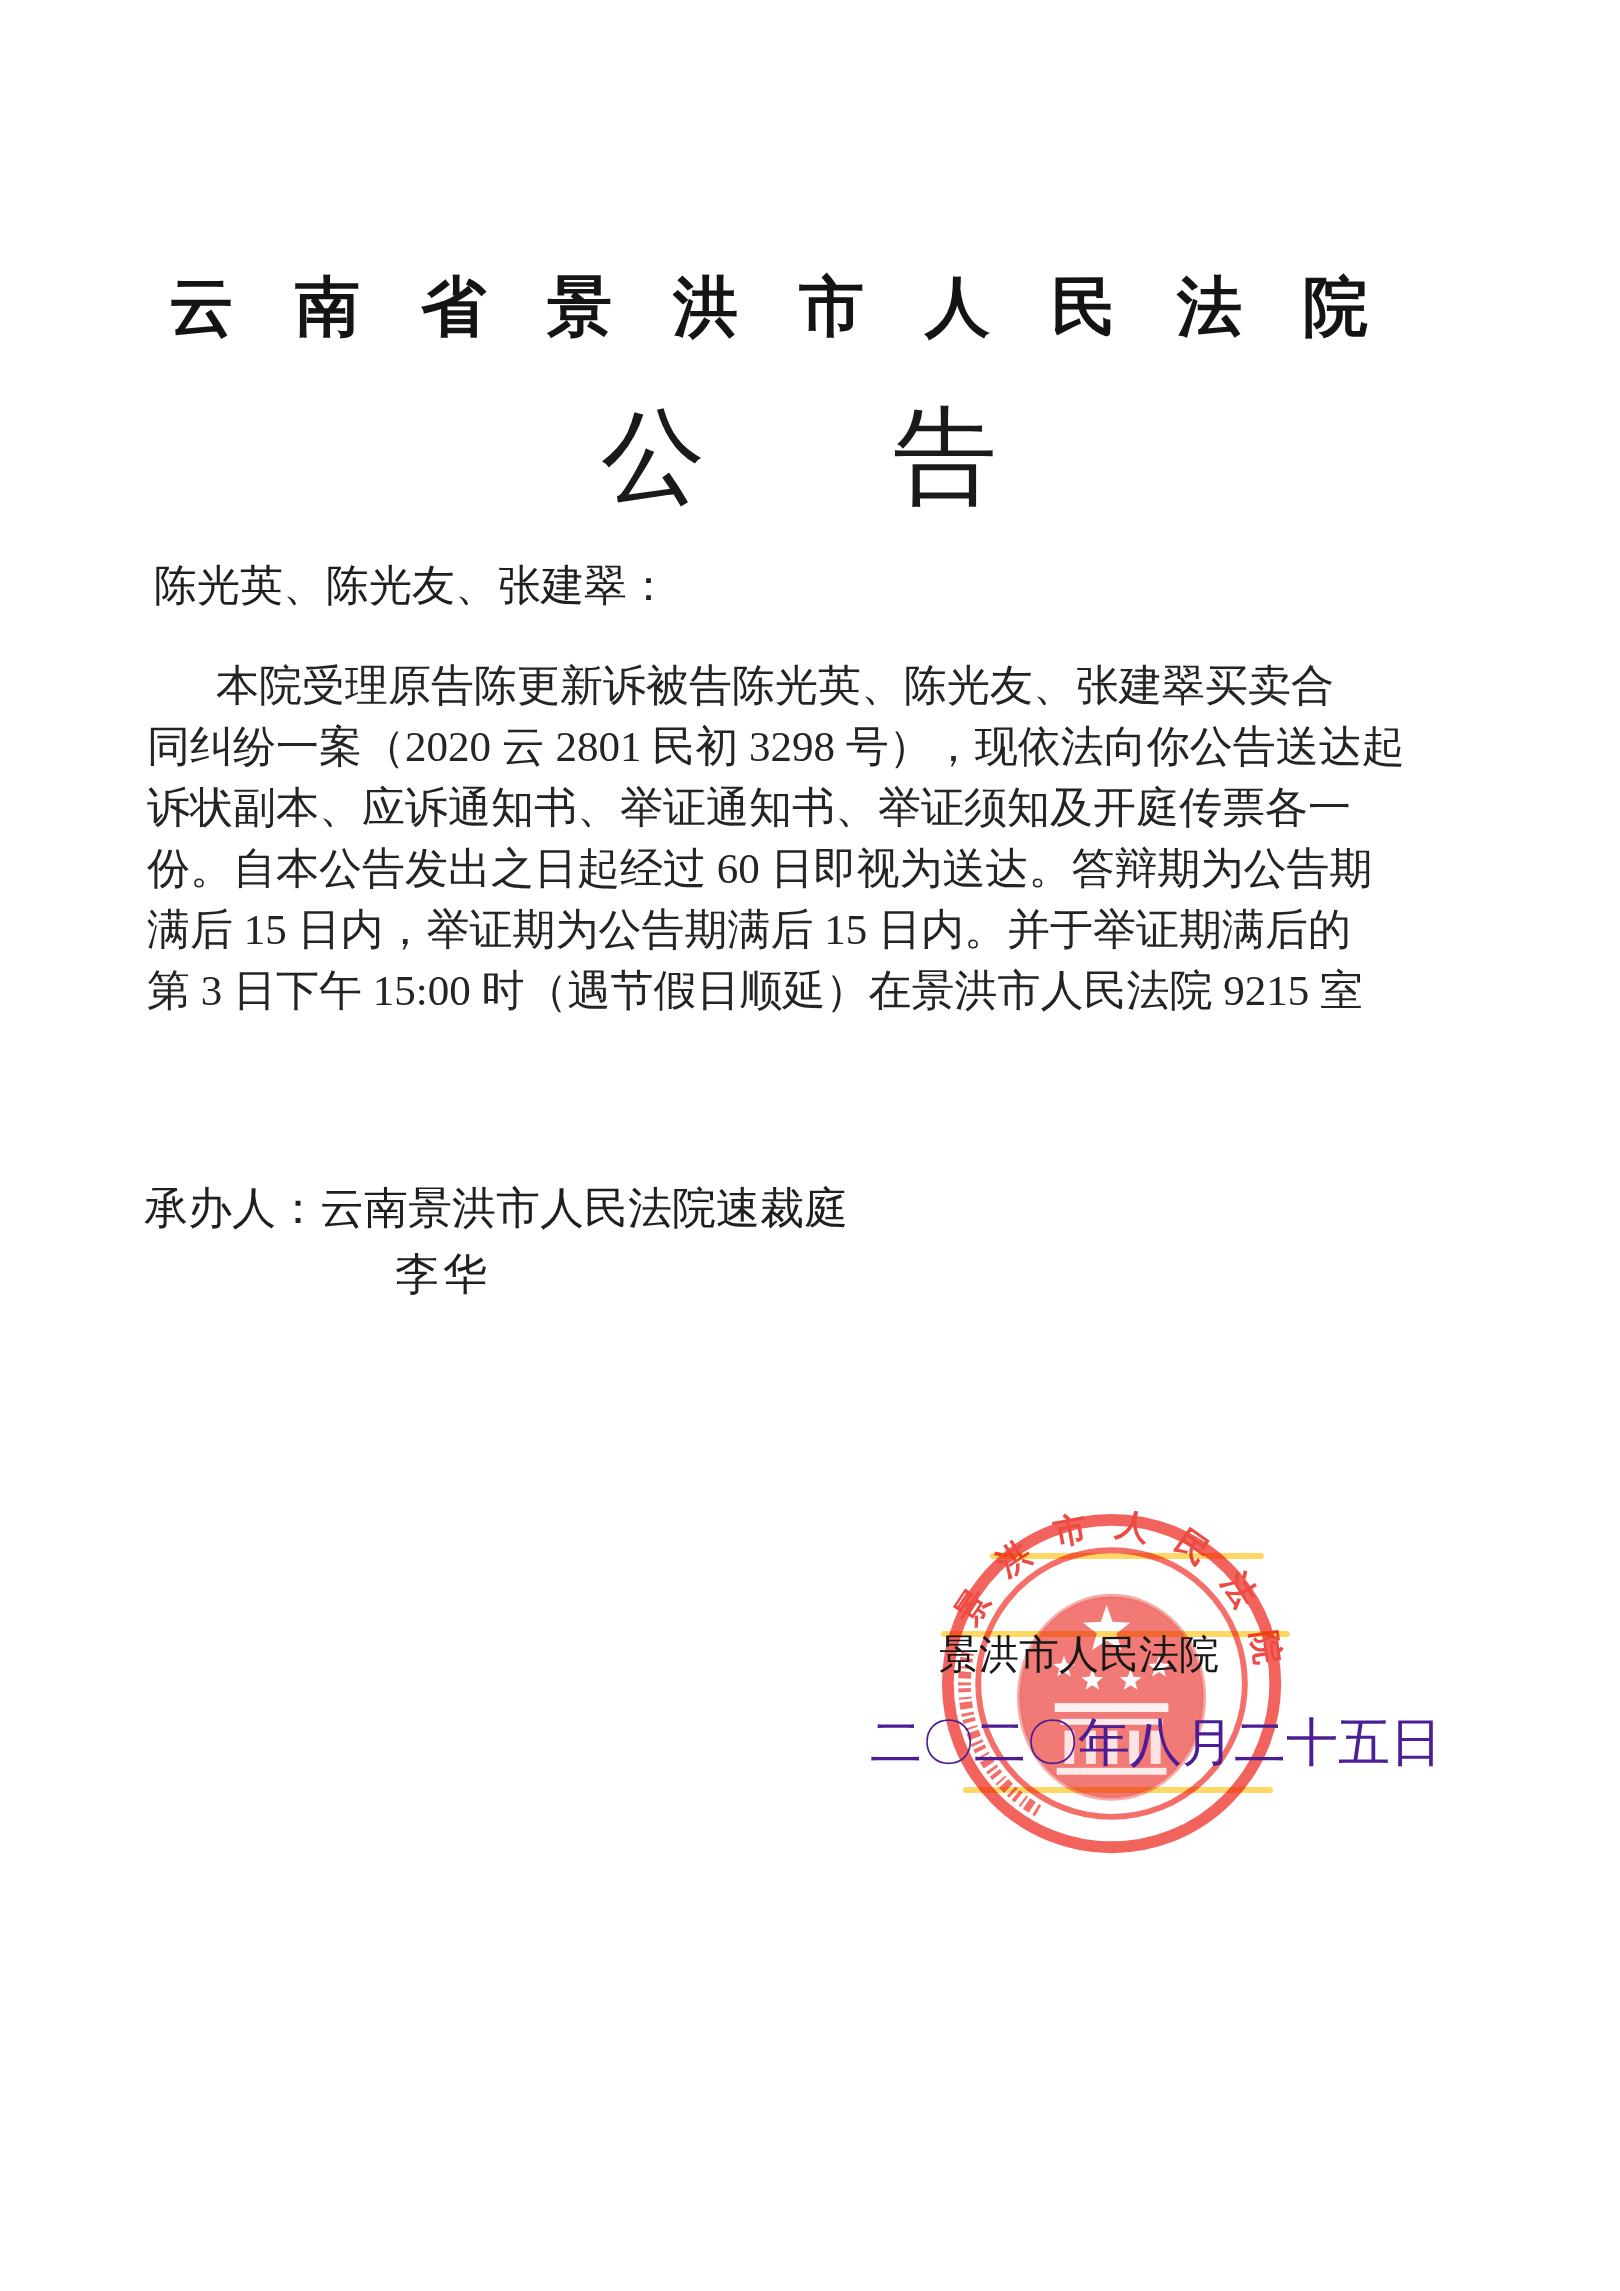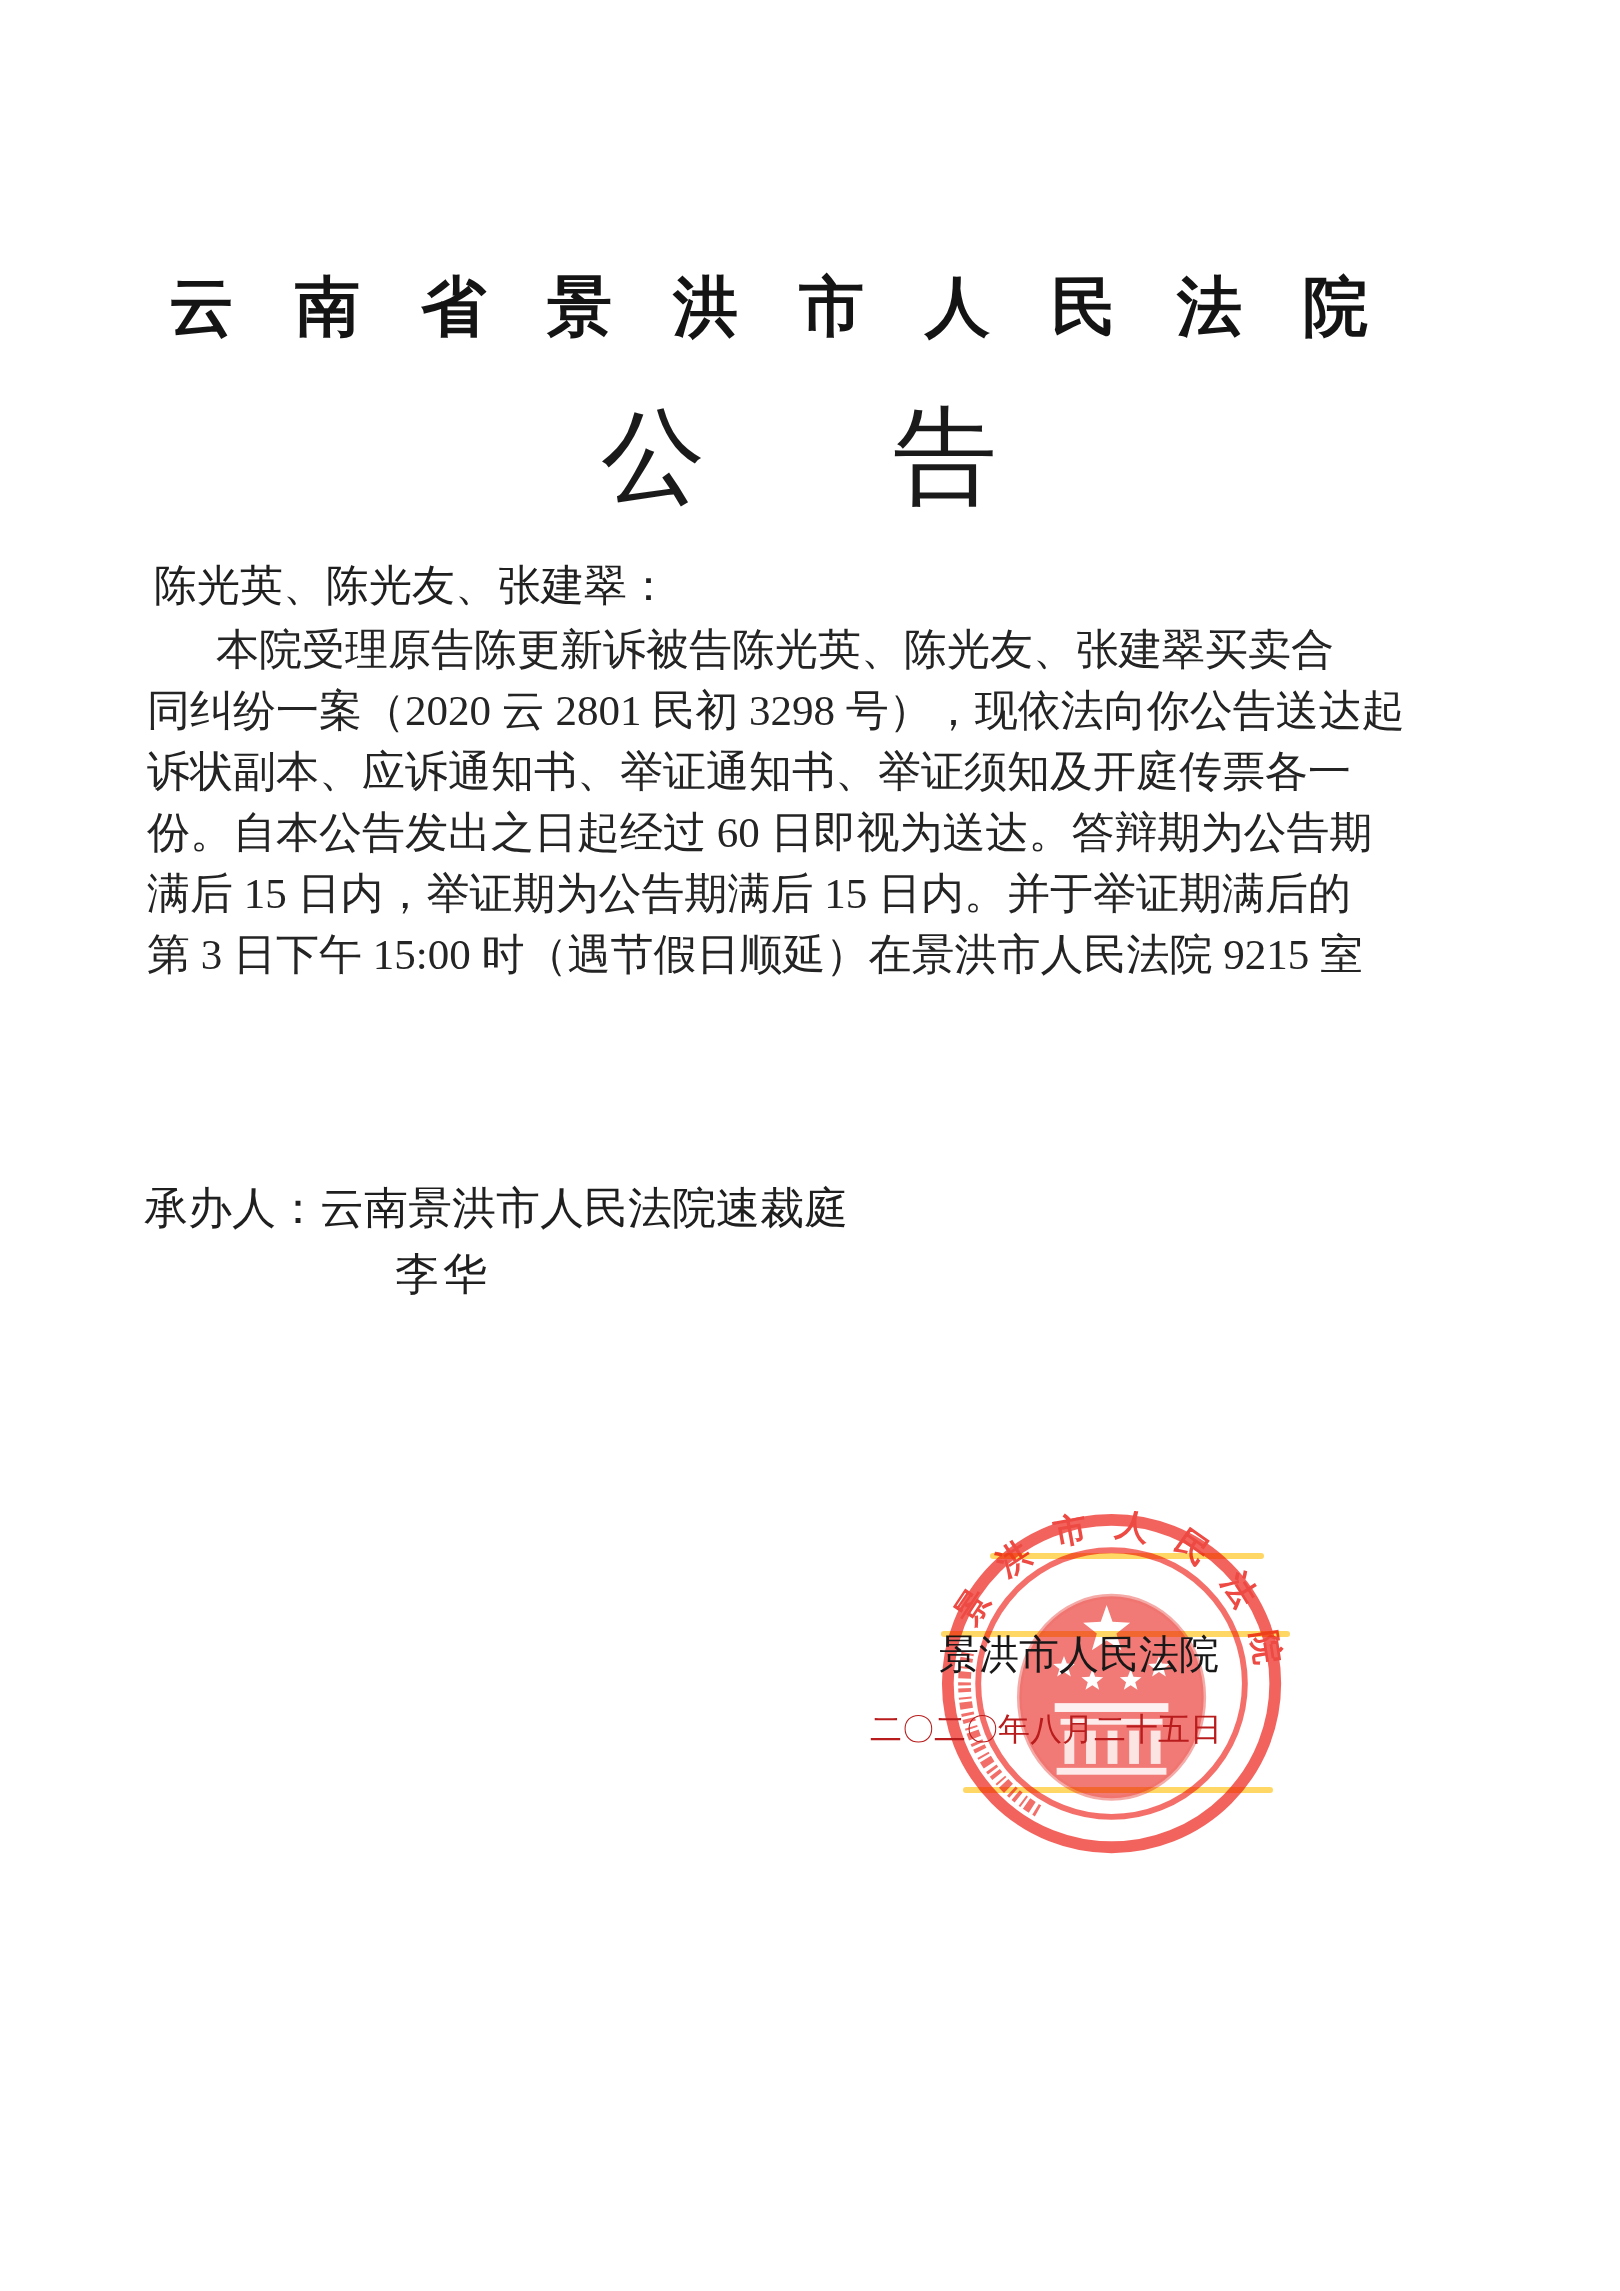--- a/index.html
+++ b/index.html
@@ -31,38 +31,38 @@
     font-size:43px;line-height:61px;
     white-space:nowrap;
     margin-left:7px;
   }
   .body-block{
     left:147px;top:619px;width:1110px;
     font-size:43px;line-height:61px;
     color:#242424;
   }
   .body-line{white-space:nowrap;}
-  .body-line.first{padding-left:69px;}
+  .body-line.first{padding-left:69px;margin-top:36px;}
   .handler-line{
     left:144px;top:1179px;
     font-size:44px;white-space:nowrap;
   }
   .handler-name{
     left:395px;top:1245px;
     font-size:44px;white-space:nowrap;letter-spacing:3.9px;
   }
   .sig-court{
     left:939px;top:1627px;
     font-size:40px;white-space:nowrap;letter-spacing:0px;
     color:#181818;z-index:3;
   }
   .sig-date{
     left:870px;top:1708px;
-    font-size:32px;white-space:nowrap;
-    color:#b91c1c;z-index:3;
+    font-size:52px;white-space:nowrap;
+    color:#4c1d95;z-index:3;
   }
   .seal-wrap{
     left:939px;top:1511px;width:349px;height:349px;
     z-index:2;
   }
   .streak{
     height:5.9px;border-radius:2.9px;
     mix-blend-mode:multiply;
     opacity:.85;z-index:4;
   }

